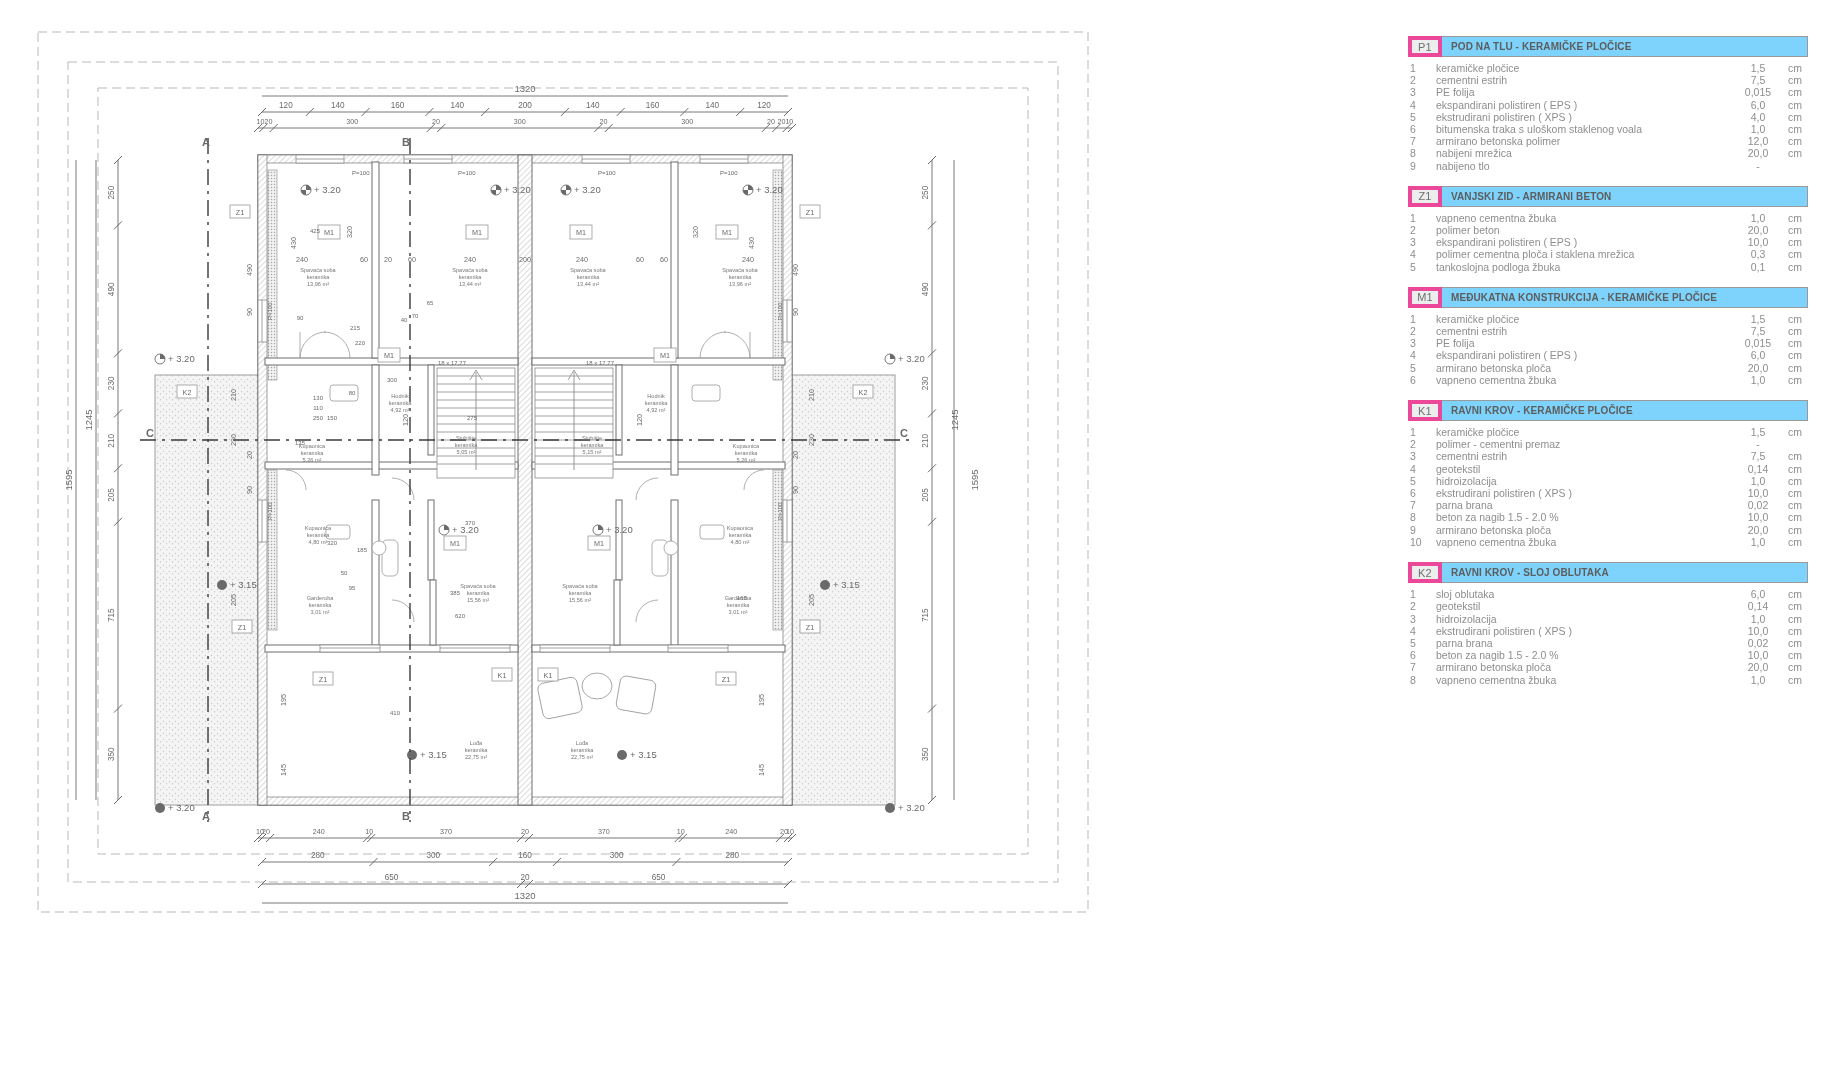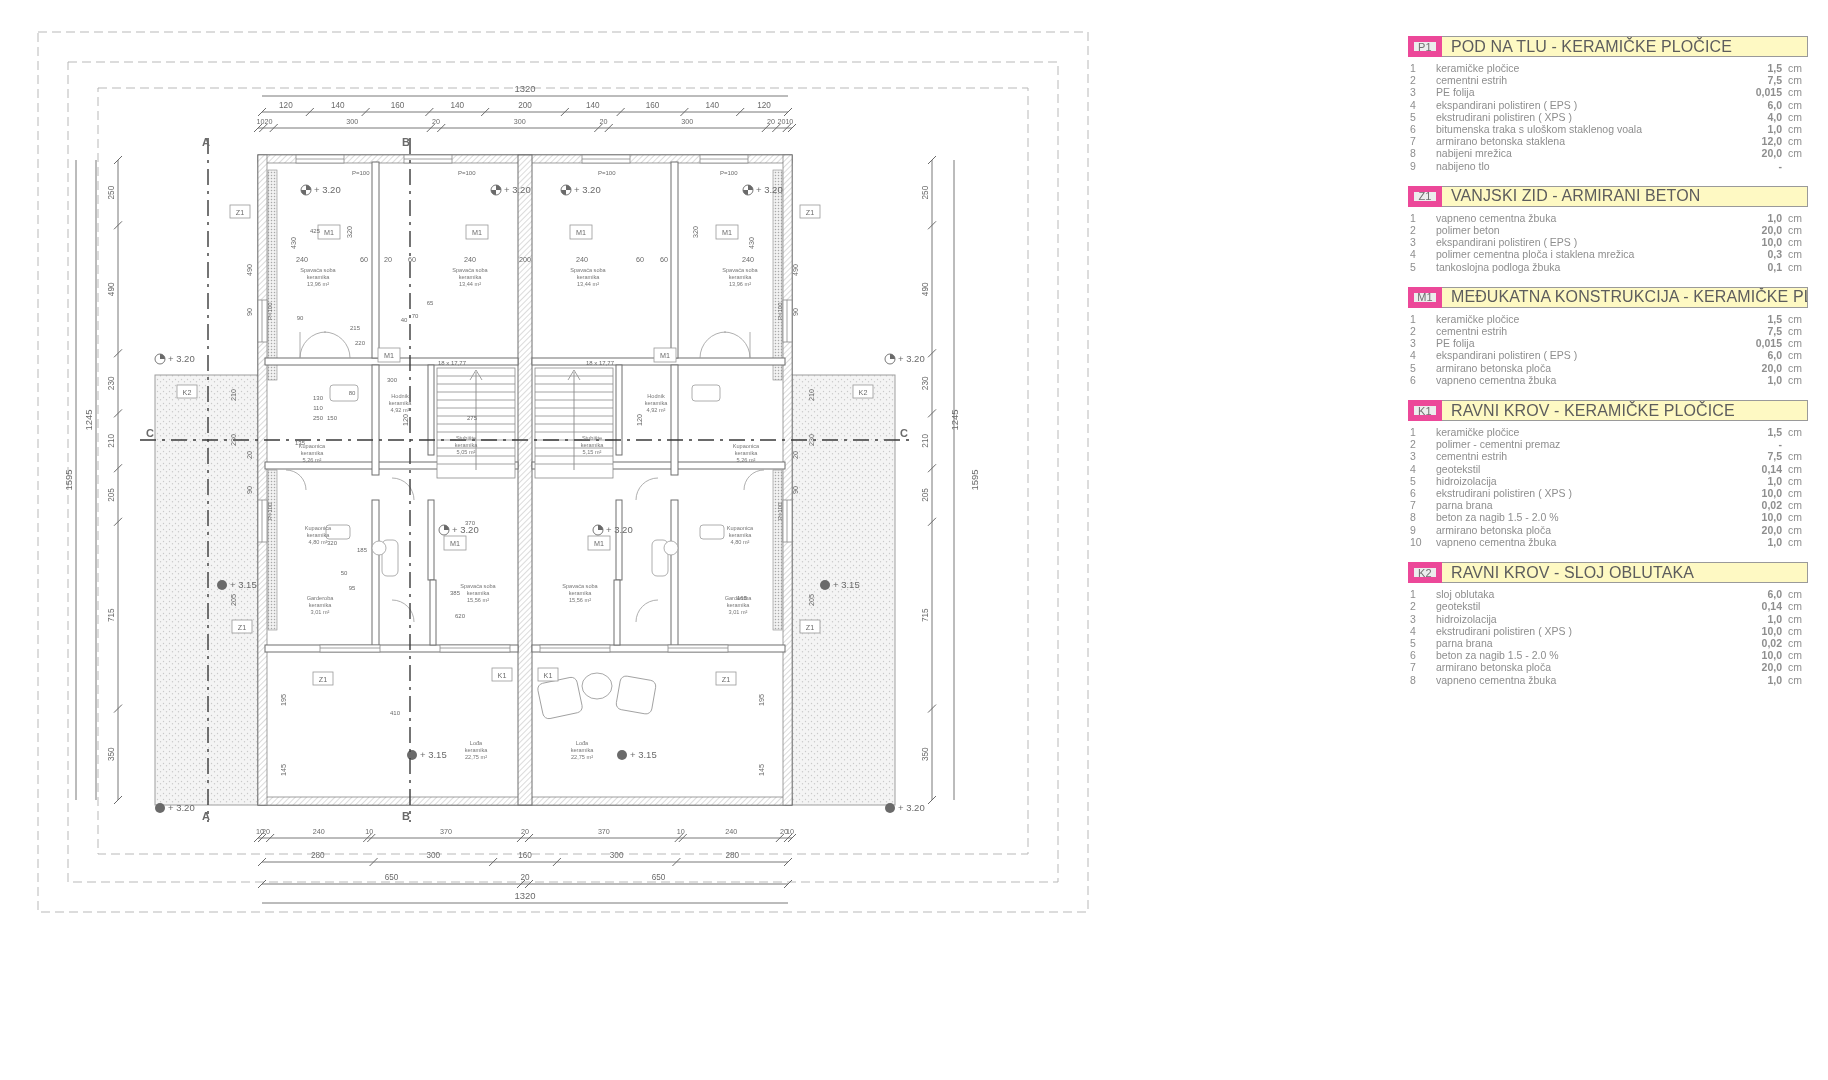--- a/index.html
+++ b/index.html
@@ -17,49 +17,49 @@
     position: absolute;
     left: 1408px; top: 36px;
     width: 400px;
   }
   .legend-block { margin-bottom: 14px; }
   .legend-head {
     display: flex; align-items: stretch; height: 21px;
   }
   .legend-tag {
     width: 34px; min-width: 34px;
-    border: 6px solid #ec4899;
+    border: 4px solid #ec4899;
     background: #eceded;
     font-size: 11px; color: #6f6f6f;
     display: flex; align-items: center; justify-content: center;
     letter-spacing: .2px;
   }
   .legend-title {
     flex: 1;
     border: 1px solid #9a9a9a;
     border-left: none;
-    background: #fef9c3;
+    background: #7dd3fc;
     display: flex; align-items: center;
     padding-left: 9px;
-    font-size: 16px;
-    font-weight: normal;
+    font-size: 10px;
+    font-weight: bold;
     color: #5d5d5d;
     letter-spacing: .1px;
     white-space: nowrap;
     overflow: hidden;
   }
   .legend-rows { margin-top: 5px; padding-left: 2px; }
   .legend-row {
     display: flex; align-items: baseline;
     font-size: 10.5px; color: #8e8e8e;
     line-height: 12.2px;
   }
   .lr-num { width: 26px; min-width: 26px; }
   .lr-name { flex: 1; }
-  .lr-val { width: 48px; min-width: 48px; text-align: right; font-weight: bold; }
+  .lr-val { width: 48px; min-width: 48px; text-align: center; }
   .lr-unit { width: 26px; min-width: 26px; text-align: center; }
 
   
   #plan { position: absolute; left: 0; top: 0; width: 1200px; height: 1080px; }
   #plan svg { display: block; }
   .tx { font-family: "Liberation Sans", sans-serif; fill: #6a6a6a; }
   .d6  { font-size: 6px; }
   .d7  { font-size: 7.2px; }
   .d8  { font-size: 8.2px; }
   .d9  { font-size: 9.5px; }
@@ -775,21 +775,21 @@
             <span class="lr-unit">cm</span>
           </div>
           <div class="legend-row">
             <span class="lr-num">6</span>
             <span class="lr-name">bitumenska traka s uloškom staklenog voala</span>
             <span class="lr-val">1,0</span>
             <span class="lr-unit">cm</span>
           </div>
           <div class="legend-row">
             <span class="lr-num">7</span>
-            <span class="lr-name">armirano betonska staklena</span>
+            <span class="lr-name">armirano betonska polimer</span>
             <span class="lr-val">12,0</span>
             <span class="lr-unit">cm</span>
           </div>
           <div class="legend-row">
             <span class="lr-num">8</span>
             <span class="lr-name">nabijeni mrežica</span>
             <span class="lr-val">20,0</span>
             <span class="lr-unit">cm</span>
           </div>
           <div class="legend-row">

